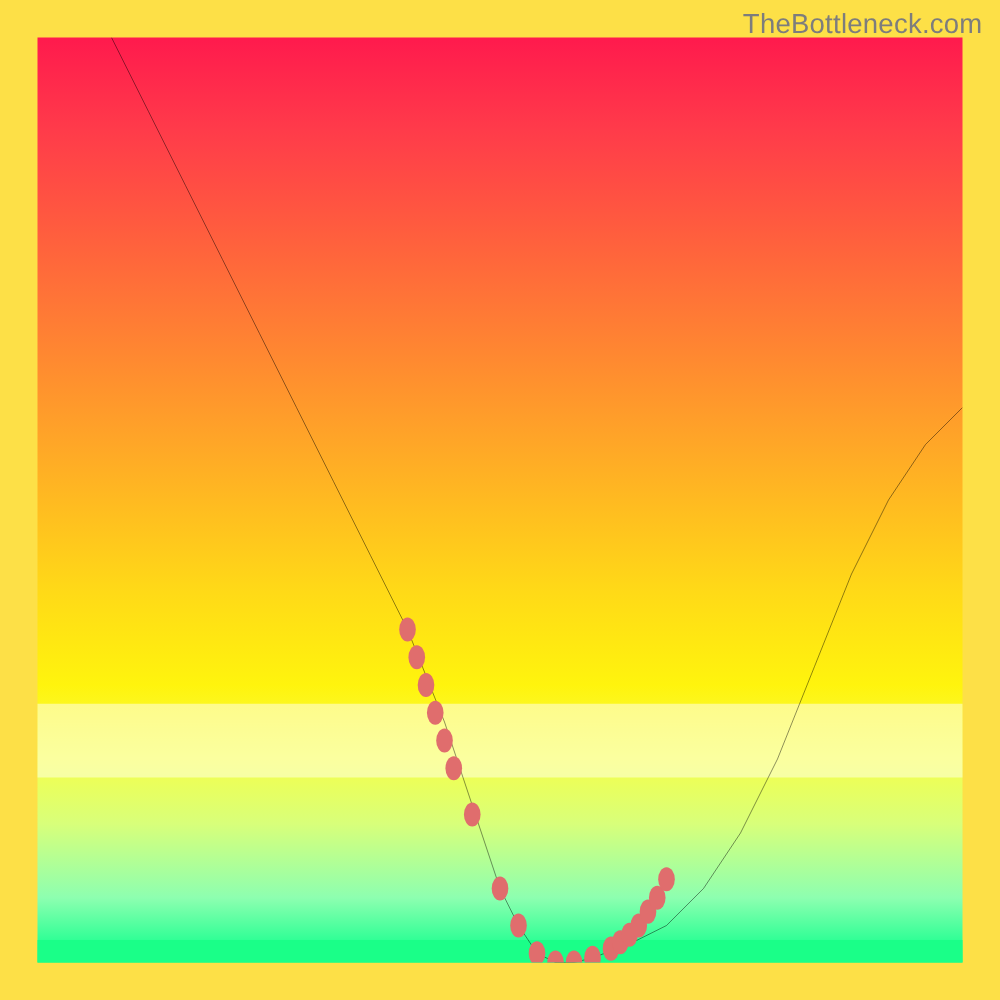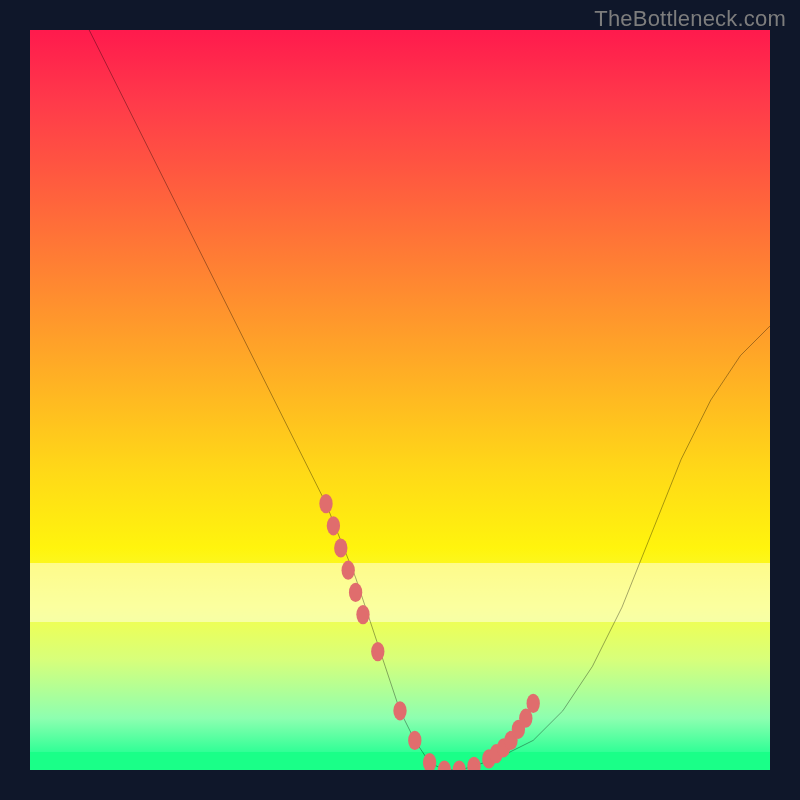--- a/index.html
+++ b/index.html
@@ -8,21 +8,21 @@
     width: 800px;
     height: 800px;
     overflow: hidden;
     background: #000;
     font-family: Arial, Helvetica, sans-serif;
   }
   .frame {
     position: relative;
     width: 800px;
     height: 800px;
-    background: #0f172a;
+    background: #fde047;
     text-align: center;
   }
   .plot-area {
     position: absolute;
     left: 30px;
     top: 30px;
     width: 740px;
     height: 740px;
     background: linear-gradient(to bottom,
       #ff1a4d 0%,

